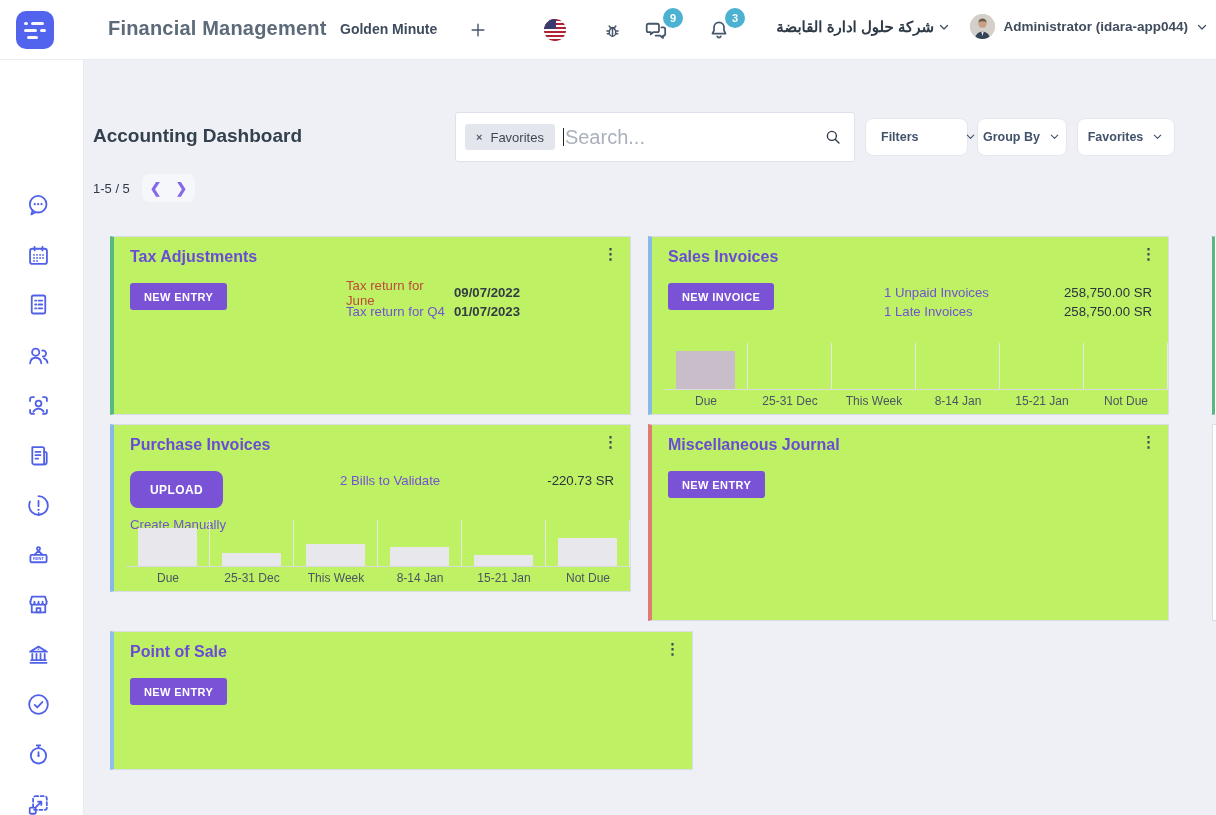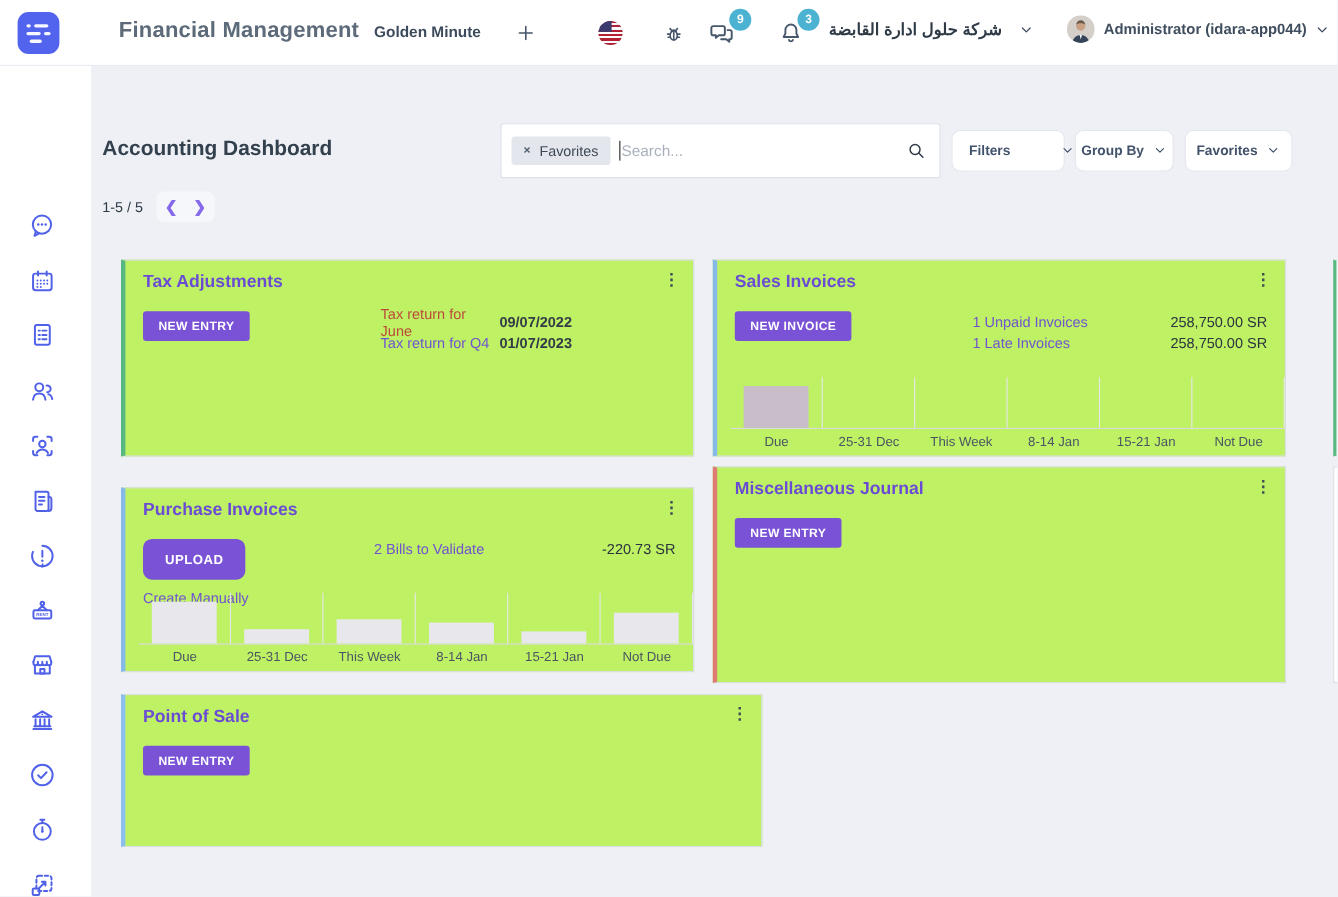--- a/index.html
+++ b/index.html
@@ -16,42 +16,42 @@
   .logo .l2a { left:8px; top:18px; width:13px; }
   .logo .l2b { left:24px; top:18px; width:6px; }
   .logo .l3a { left:11px; top:25px; width:11px; }
   .app-title { position:absolute; left:108px; top:17px; font-size:20px; font-weight:700; color:#5c6a79; letter-spacing:.2px; }
   .workspace { position:absolute; left:340px; top:21px; font-size:14px; font-weight:700; color:#3d4b5c; }
   .tb-ico { position:absolute; top:14px; width:32px; height:32px; display:flex; align-items:center; justify-content:center; cursor:pointer; }
   .tb-ico svg { stroke:#46566b; fill:none; stroke-width:1.7; stroke-linecap:round; stroke-linejoin:round; }
   .flag { position:absolute; left:544px; top:19px; width:22px; height:22px; border-radius:50%; overflow:hidden; background:repeating-linear-gradient(180deg,#b22234 0 2px,#ffffff 2px 4px); box-shadow:inset 0 0 0 1px rgba(0,0,0,.08); cursor:pointer; }
   .flag::after { content:""; position:absolute; left:0; top:0; width:12px; height:10px; background:#3c3b6e; }
   .badge { position:absolute; top:-6px; right:-10px; min-width:20px; height:20px; border-radius:50%; background:var(--badge,#4cb2d1); color:#fff; font-size:11px; font-weight:700; display:flex; align-items:center; justify-content:center; }
-  .company-sel { position:absolute; right:277px; top:18px; display:flex; align-items:center; gap:16px; cursor:pointer; }
+  .company-sel { position:absolute; right:266px; top:18px; display:flex; align-items:center; gap:4px; cursor:pointer; }
   .company-sel .ar { font-size:15px; font-weight:700; color:#2f3a47; direction:rtl; }
   .chev { width:12px; height:12px; }
   .chev svg { stroke:#3f4d5e; fill:none; stroke-width:2.4; stroke-linecap:round; stroke-linejoin:round; display:block; }
   .user-sel { position:absolute; right:8px; top:14px; display:flex; align-items:center; gap:8px; cursor:pointer; }
   .avatar { width:25px; height:25px; border-radius:50%; overflow:hidden; background:#d7d2cb; }
   .user-name { font-size:13.5px; font-weight:700; color:#3f4d5e; }
 
   
   .sidebar { position:absolute; left:0; top:60px; width:84px; height:755px; background:#ffffff; border-right:1px solid #e9ebf0; }
   .sb-item { position:absolute; left:23px; width:30px; height:30px; display:flex; align-items:center; justify-content:center; cursor:pointer; }
   .sb-item svg { width:27px; height:27px; stroke:var(--sb-blue,#5061e8); fill:none; stroke-width:1.6; stroke-linecap:round; stroke-linejoin:round; }
   .sb-item svg .f { fill:var(--sb-blue,#5061e8); stroke:none; }
 
   
   .page-title { position:absolute; left:93px; top:125px; font-size:19px; font-weight:700; color:#33404d; }
   .searchbox { position:absolute; left:455px; top:112px; width:400px; height:50px; background:#fff; border:1px solid #dde1e9; border-radius:3px; display:flex; align-items:center; padding:0 12px 0 9px; }
   .facet { background:#e3e6ec; border-radius:3px; height:26px; display:flex; align-items:center; gap:8px; padding:0 11px; cursor:pointer; }
   .facet .x { font-size:11px; font-weight:700; color:#55606e; cursor:pointer; }
   .facet .t { font-size:13px; color:#3e4854; }
   .caret { width:1px; height:18px; background:#222; margin-left:8px; }
-  .search-ph { font-size:14px; color:#aab1bd; margin-left:1px; flex:1; }
+  .search-ph { font-size:20px; color:#aab1bd; margin-left:1px; flex:1; }
   .mag { width:18px; height:18px; cursor:pointer; }
   .mag svg { stroke:#2f3a47; fill:none; stroke-width:1.8; stroke-linecap:round; display:block; }
   .cp-btn { position:absolute; top:118px; height:38px; background:#fff; border:1px solid #e4e7ee; border-radius:8px; display:flex; align-items:center; justify-content:center; gap:9px; font-size:12.5px; font-weight:700; color:#42526b; cursor:pointer; }
   .cp-btn.sb { justify-content:space-between; padding:0 15px;gap:46px; }
   .cp-btn .chev svg { stroke:#42526b; }
   .pager { position:absolute; left:93px; top:174px; display:flex; align-items:center; gap:12px; }
   .pager .range { font-size:13px; color:#2f3a47; }
   .pager .arrows { background:#f6f7fa; border-radius:7px; height:28px; display:flex; align-items:center; padding:0 8px; gap:14px; }
   .pager .ar { color:#8668ea; font-size:14px; font-weight:700; cursor:pointer; line-height:1; }
 
@@ -373,21 +373,21 @@
           <span>Due</span>
           <span>25-31 Dec</span>
           <span>This Week</span>
           <span>8-14 Jan</span>
           <span>15-21 Jan</span>
           <span>Not Due</span>
         </div>
       </div>
   </div>
 
-  <div class="card" style="left: 110px; top: 424px; width: 521px; height: 168px; border-left-color: rgb(133, 185, 232); margin-top: 19px;">
+  <div class="card" style="left: 110px; top: 424px; width: 521px; height: 168px; border-left-color: rgb(133, 185, 232);">
     <div class="card-title">Purchase Invoices</div>
     <div class="kebab">⋮</div>
     <div class="card-grid" style="grid-template-columns:158px 1fr auto;">
       <div><button class="btn lg">UPLOAD</button></div>
       <div class="rows" style="padding-left:52px;">
         <div class="rowline">
             <span class="lnk">2 Bills to Validate</span>
           </div>
       </div>
       <div>

